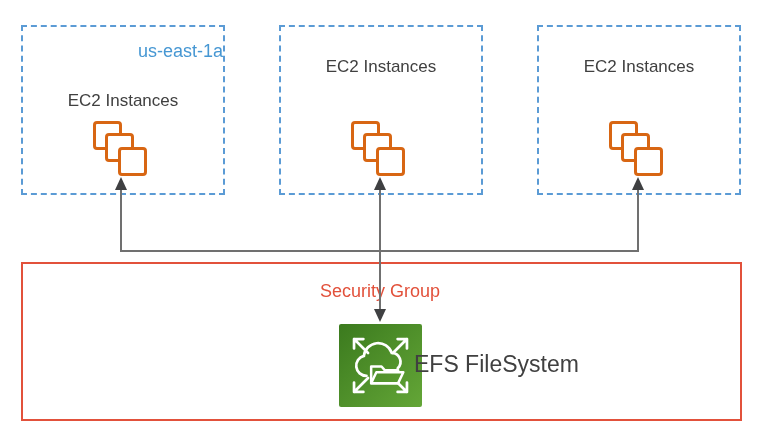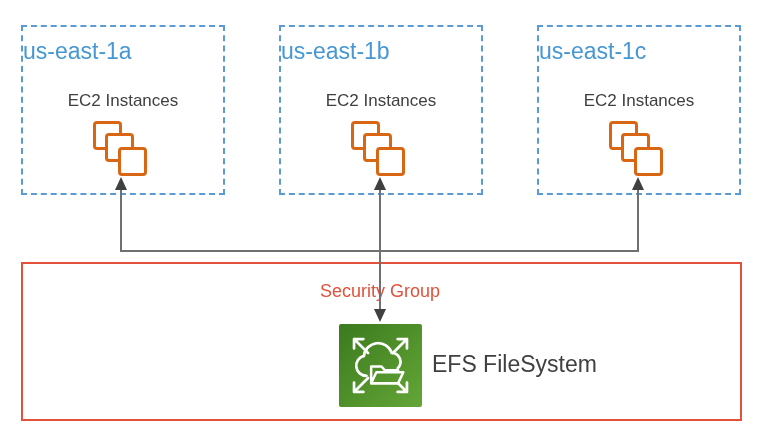--- a/index.html
+++ b/index.html
@@ -8,22 +8,22 @@
     font-family:"Liberation Sans", sans-serif;overflow:hidden;
   }
   
   .az-box{
     position:absolute;top:25px;width:204px;height:170px;
     border:2px dashed var(--accent-blue-border,#5B9BD5);
     box-sizing:border-box;background:#fff;
   }
   .az-box.z1{left:21px;} .az-box.z2{left:279px;} .az-box.z3{left:537px;}
   .az-name{
-    margin-top:14px;text-align:left;
-    color:var(--accent-blue-text,#4697D3);font-size:23px;line-height:20px;
+    margin-top:14px;text-align:right;
+    color:var(--accent-blue-text,#4697D3);font-size:18px;line-height:20px;
   }
   .az-service{
     margin-top:30px;text-align:center;
     color:var(--text-dark,#404040);font-size:17px;line-height:19px;
   }
   
   .ec2-stack{position:absolute;left:70px;top:94px;width:58px;height:60px;}
   .ec2-sq{
     position:absolute;width:29px;height:29px;box-sizing:border-box;
     background:#fff;border:3px solid var(--accent-orange,#D86613);border-radius:4px;
@@ -49,51 +49,49 @@
     position:absolute;left:21px;top:262px;width:721px;height:159px;
     border:2px solid var(--accent-red,#E2513B);box-sizing:border-box;background:#fff;z-index:1;
   }
   .sg-label{
     position:absolute;left:280px;top:281px;width:200px;text-align:center;
     color:var(--accent-red,#E2513B);font-size:18px;line-height:20px;z-index:2;
   }
   .efs-icon{position:absolute;left:339px;top:324px;width:83px;height:83px;z-index:2;}
   .efs-icon svg{display:block;width:100%;height:100%;}
   .efs-label{
-    position:absolute;left:432px;top:351px;
+    position:absolute;left:414px;top:351px;
     color:var(--text-dark,#404040);font-size:23px;line-height:27px;z-index:2;
   }
 </style>
 </head>
 <body>
 
 <div class="canvas">
 
   <div class="az-box z1">
     <div class="az-name">us-east-1a</div>
     <div class="az-service">EC2 Instances</div>
     <div class="ec2-stack">
       <div class="ec2-sq s1"></div>
       <div class="ec2-sq s2"></div>
       <div class="ec2-sq s3"></div>
     </div>
   </div>
 
   <div class="az-box z2">
-    <div class="az-name">us-east-1b</div>
     <div class="az-service">EC2 Instances</div>
     <div class="ec2-stack">
       <div class="ec2-sq s1"></div>
       <div class="ec2-sq s2"></div>
       <div class="ec2-sq s3"></div>
     </div>
   </div>
 
   <div class="az-box z3">
-    <div class="az-name">us-east-1c</div>
     <div class="az-service">EC2 Instances</div>
     <div class="ec2-stack">
       <div class="ec2-sq s1"></div>
       <div class="ec2-sq s2"></div>
       <div class="ec2-sq s3"></div>
     </div>
   </div>
 
   <div class="sg-box"></div>
   <div class="sg-label">Security Group</div>

